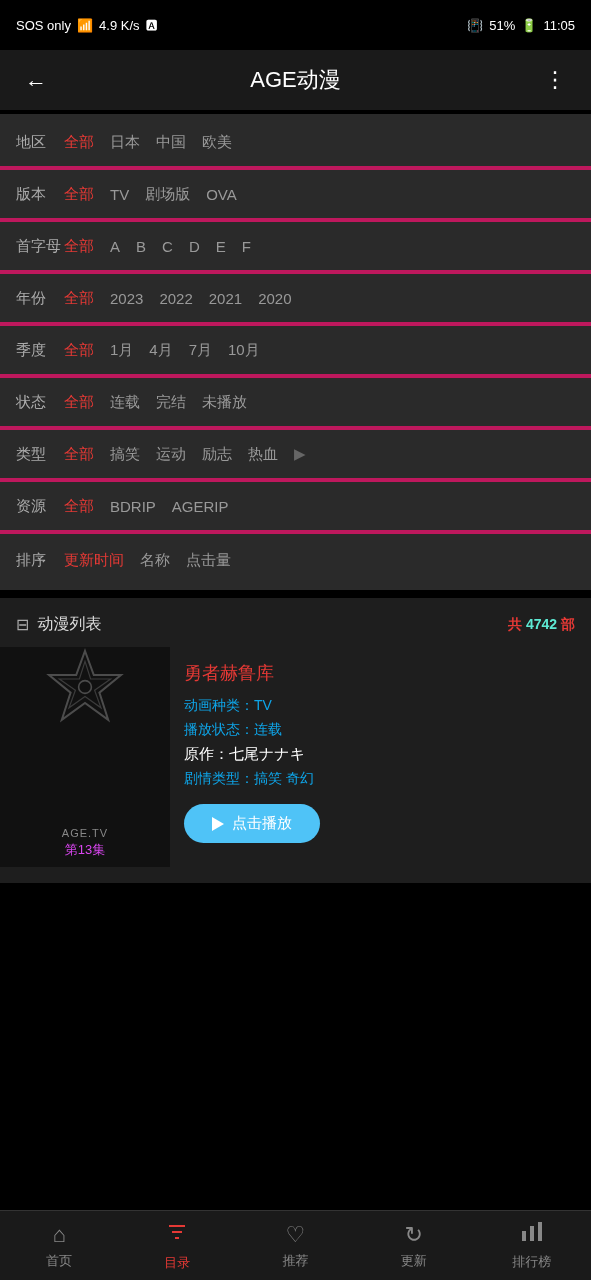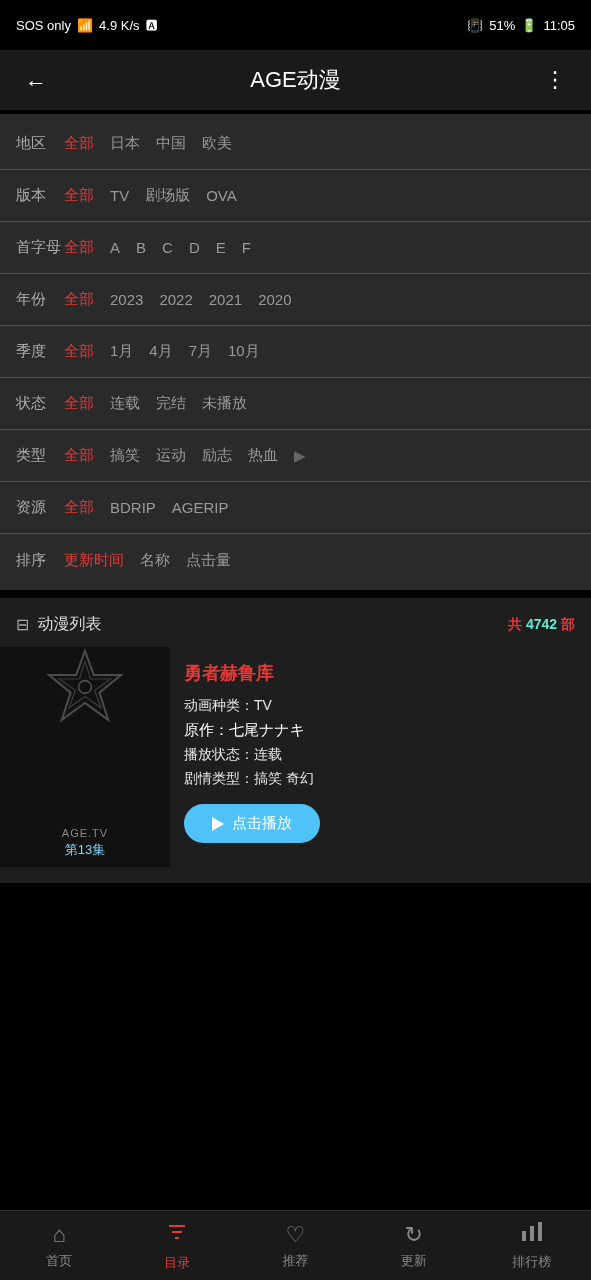--- a/index.html
+++ b/index.html
@@ -64,21 +64,21 @@
     
     .filter-section {
       background: #2a2a2a;
       margin-top: 4px;
       padding: 4px 0;
     }
     .filter-row {
       display: flex;
       align-items: center;
       padding: 14px 16px;
-      border-bottom: 1px solid #be185d;
+      border-bottom: 4px solid #be185d;
       min-height: 52px;
     }
     .filter-row:last-child {
       border-bottom: none;
     }
     .filter-label {
       font-size: 15px;
       color: #aaa;
       width: 48px;
       flex-shrink: 0;
@@ -154,44 +154,44 @@
       font-size: 11px;
       color: #888;
       letter-spacing: 1px;
     }
     .anime-thumbnail-ep {
       position: absolute;
       bottom: 8px;
       left: 50%;
       transform: translateX(-50%);
       font-size: 13px;
-      color: #7dd3fc;
+      color: #d946ef;
       white-space: nowrap;
     }
     .anime-info {
       flex: 1;
       padding: 14px 12px 0 14px;
     }
     .anime-title {
       font-size: 18px;
-      font-weight: 700;
+      font-weight: 400;
       color: #e53935;
       margin-bottom: 12px;
     }
     .anime-meta {
       display: flex;
       flex-direction: column;
       gap: 6px;
     }
     .anime-meta-item {
       font-size: 14px;
       color: #999;
     }
     .anime-meta-item span {
-      color: #e5e5e5;
+      color: #0ea5e9;
     }
     .anime-meta-item.highlight span {
       color: #fff;
       font-size: 15px;
     }
     .play-button {
       display: inline-flex;
       align-items: center;
       gap: 8px;
       background: #4fc3f7;
@@ -400,25 +400,25 @@
       </svg>
       <span class="anime-thumbnail-site">AGE.TV</span>
       <span class="anime-thumbnail-ep">第13集</span>
     </div>
     <div class="anime-info">
       <div class="anime-title">勇者赫鲁库</div>
       <div class="anime-meta">
         <div class="anime-meta-item">
           <span>动画种类：</span><span>TV</span>
         </div>
+        <div class="anime-meta-item">
+          <span>播放状态：</span><span>连载</span>
+        </div>
         <div class="anime-meta-item highlight">
           <span>原作：</span><span>七尾ナナキ</span>
-        </div>
-        <div class="anime-meta-item">
-          <span>播放状态：</span><span>连载</span>
         </div>
         <div class="anime-meta-item">
           <span>剧情类型：</span><span>搞笑 奇幻</span>
         </div>
       </div>
       <div class="play-button">
         <div class="play-icon"></div>
         <span>点击播放</span>
       </div>
     </div>

